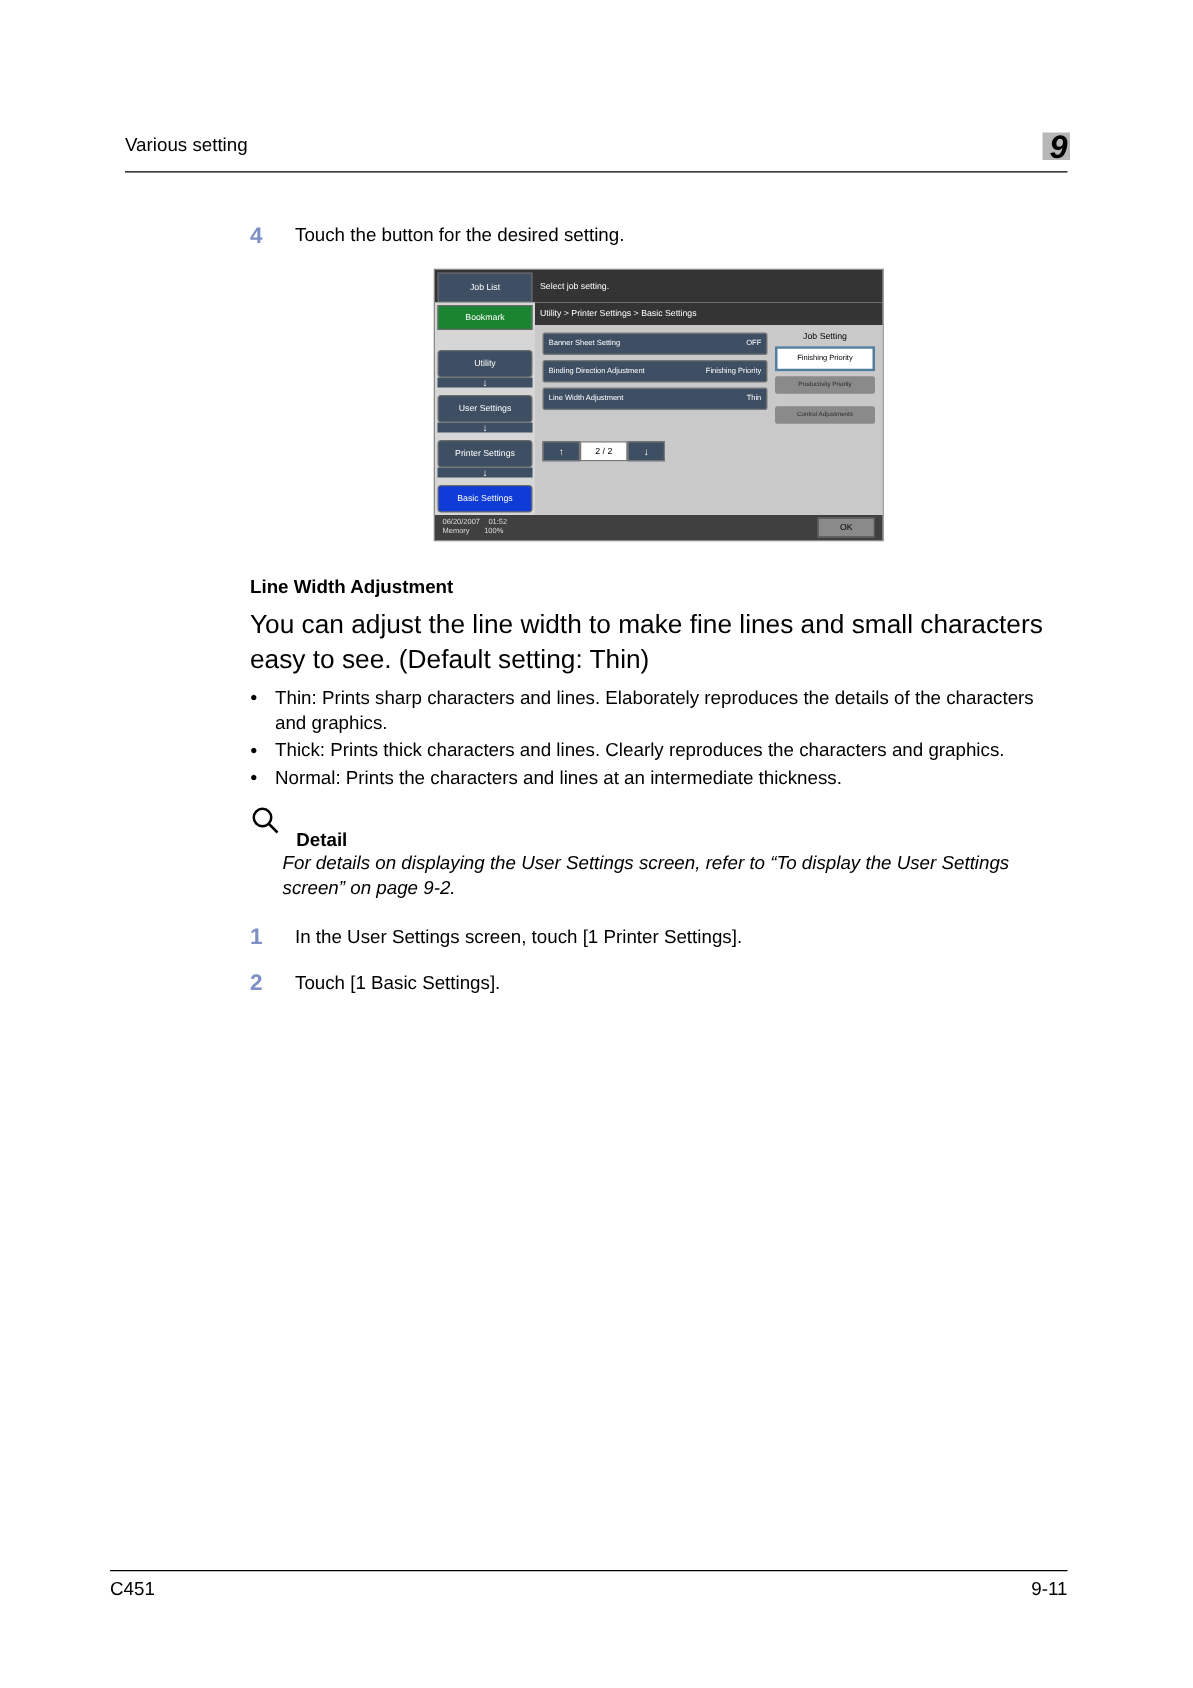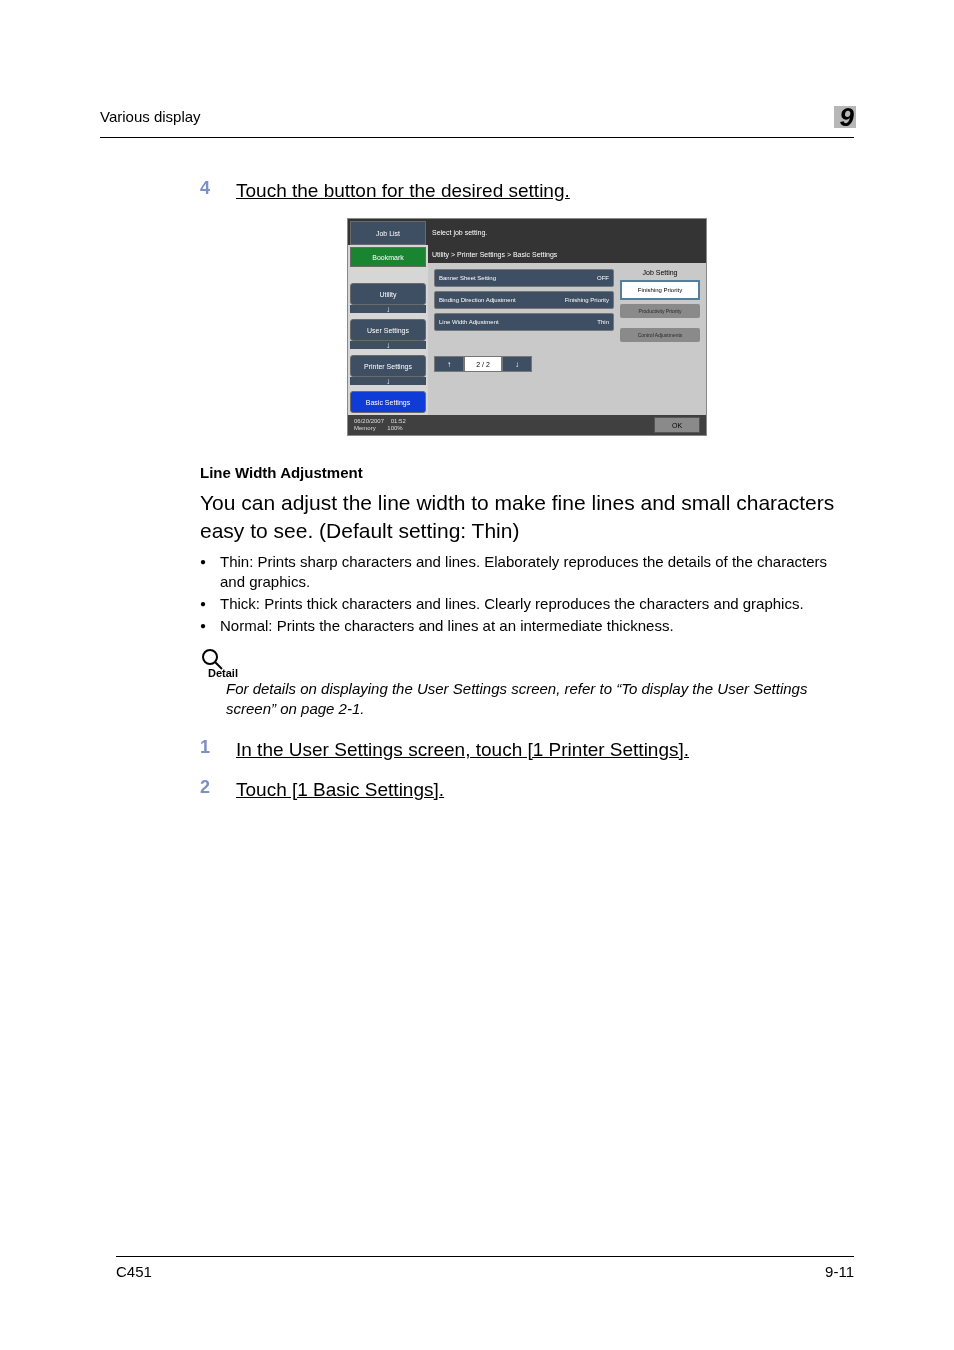--- a/index.html
+++ b/index.html
@@ -5,21 +5,21 @@
   html,body{margin:0;padding:0;background:#fff;font-family:Arial,Helvetica,sans-serif;color:#000;}
   .page{width:954px;height:1350px;position:relative;box-sizing:border-box;padding:100px 100px 60px 100px;}
   .header-row{display:flex;align-items:center;justify-content:space-between;margin-bottom:4px;}
   .header-title{font-size:15px;}
   .chapter-box{display:flex;align-items:center;}
   .chapter-bar{width:22px;height:22px;background:#b7b7b7;}
   .chapter-num{font-size:26px;font-weight:bold;font-style:italic;margin-left:-16px;margin-top:2px;}
   .hr{border:none;border-top:1px solid #000;margin:0 0 40px 0;}
   .step-row{display:flex;align-items:flex-start;margin-bottom:16px;}
   .step-num{width:36px;font-size:18px;font-weight:bold;color:#7c90c4;flex-shrink:0;}
-  .step-text{font-size:19px;padding-top:2px;text-decoration:underline;}
+  .step-text{font-size:15px;padding-top:2px;}
   .content-indent{margin-left:100px;}
   .screenshot{width:358px;margin:8px auto 28px auto;position:relative;border:1px solid #8a8a8a;background:#ddd;}
   .ss-topbar{height:26px;background:#343434;display:flex;}
   .ss-toptab{width:74px;height:22px;margin:2px 0 0 2px;background:#3e4f63;color:#fff;font-size:7px;display:flex;align-items:center;justify-content:center;border:1px solid #6a6a6a;}
   .ss-topinstr{flex:1;color:#fff;font-size:7px;display:flex;align-items:center;padding-left:6px;}
   .ss-body{display:flex;}
   .ss-sidebar{width:76px;background:#d6d6d6;padding:2px;}
   .ss-bookmark{height:18px;background:#1a8530;color:#fff;font-size:7px;display:flex;align-items:center;justify-content:center;border:1px solid #6a6a6a;margin-bottom:16px;}
   .ss-side-btn{height:20px;color:#fff;font-size:7px;display:flex;align-items:center;justify-content:center;border:1px solid #6a6a6a;border-radius:3px;}
   .ss-side-arrow{height:8px;margin-bottom:6px;display:flex;align-items:center;justify-content:center;color:#fff;font-size:8px;}
@@ -40,33 +40,33 @@
   .ss-footer{height:20px;background:#404040;display:flex;align-items:center;justify-content:space-between;padding:0 6px;}
   .ss-foot-left{color:#dcdcdc;font-size:6px;line-height:1.1;}
   .ss-ok{width:44px;height:14px;background:#8a8a8a;font-size:7px;display:flex;align-items:center;justify-content:center;border:1px solid #555;}
   .section-heading{font-size:15px;font-weight:bold;margin-bottom:8px;}
   .body-text{font-size:21px;line-height:1.35;margin-bottom:6px;}
   .bullet-list{margin:3px 0 10px 0;padding:0;list-style:none;}
   .bullet-list li{font-size:15px;line-height:1.35;position:relative;padding-left:20px;margin-bottom:2px;}
   .bullet-list li:before{content:"\25CF";position:absolute;left:0;top:0;font-size:10px;line-height:20px;}
   .detail-block{margin:8px 0 18px 0;}
   .mag-icon{width:24px;height:24px;display:flex;align-items:center;justify-content:center;}
-  .detail-title{font-size:11px;font-weight:bold;margin-left:8px;margin-top:-4px;}
+  .detail-title{font-size:15px;font-weight:bold;margin-left:37px;margin-top:-4px;}
   .detail-text{font-size:15px;font-style:italic;line-height:1.35;margin-left:26px;}
-  .footer{position:absolute;left:116px;right:100px;bottom:70px;}
+  .footer{position:absolute;left:88px;right:100px;bottom:70px;}
   .footer-hr{border:none;border-top:1px solid #000;margin:0 0 6px 0;}
   .footer-row{display:flex;justify-content:space-between;font-size:15px;}
 </style>
 </head>
 <body>
 
 <div class="page">
 
   <div class="header-row">
-    <div class="header-title">Various display</div>
+    <div class="header-title">Various setting</div>
     <div class="chapter-box">
       <div class="chapter-bar"></div>
       <div class="chapter-num">9</div>
     </div>
   </div>
   <hr class="hr">
 
   <div class="content-indent">
 
     <div class="step-row">
@@ -143,21 +143,21 @@
     </ul>
 
     <div class="detail-block">
       <div class="mag-icon">
         <svg width="24" height="24" viewBox="0 0 24 24">
             <circle cx="10" cy="10" r="7" fill="none" stroke="#000" stroke-width="2"></circle>
             <line x1="15" y1="15" x2="22" y2="22" stroke="#000" stroke-width="2"></line>
           </svg>
       </div>
       <div class="detail-title">Detail</div>
-      <div class="detail-text">For details on displaying the User Settings screen, refer to “To display the User Settings screen” on page 2-1.</div>
+      <div class="detail-text">For details on displaying the User Settings screen, refer to “To display the User Settings screen” on page 9-2.</div>
     </div>
 
     <div class="step-row">
       <div class="step-num">1</div>
       <div class="step-text">In the User Settings screen, touch [1 Printer Settings].</div>
     </div>
     <div class="step-row">
       <div class="step-num">2</div>
       <div class="step-text">Touch [1 Basic Settings].</div>
     </div>

